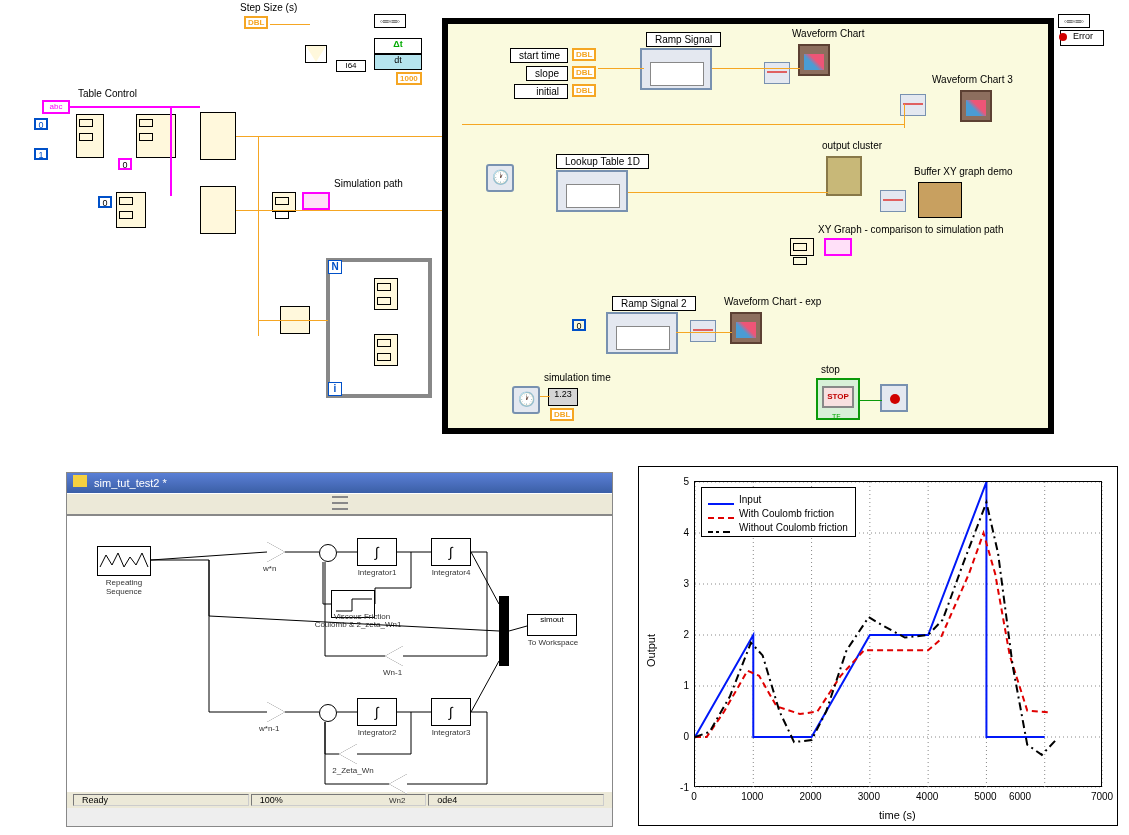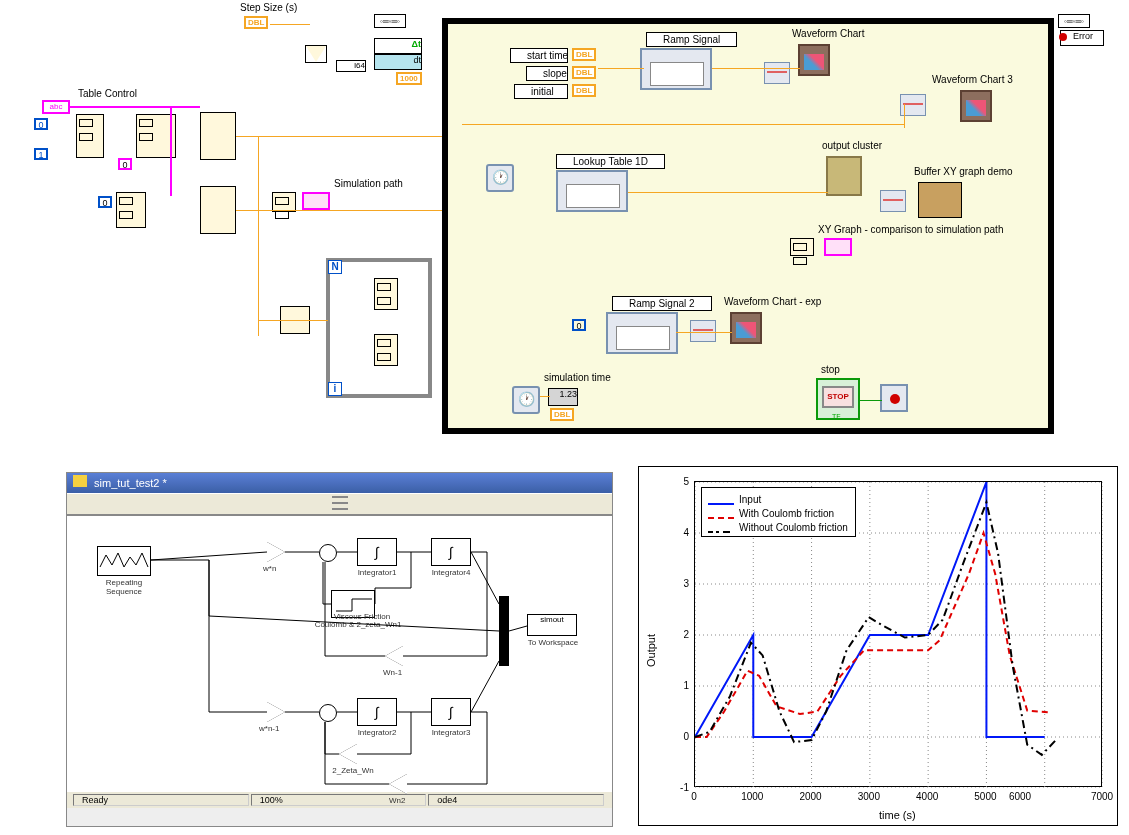--- a/index.html
+++ b/index.html
@@ -1,21 +1,21 @@
 <!DOCTYPE html>
 <html><head>
 <meta charset="utf-8">
 <style>
   * { box-sizing: border-box; margin: 0; padding: 0; }
   body { width: 1129px; height: 835px; font-family: Arial, sans-serif; font-size: 10px; background: #fff; position: relative; }
   .labview-pane { position: absolute; left: 0; top: 0; width: 1129px; height: 454px; }
   .big-loop { position: absolute; left: 442px; top: 18px; width: 612px; height: 416px; background: #FAFADE; border: 6px solid #000; }
-  .node { position: absolute; border: 1px solid #000; background: #fff; font-size: 9px; text-align: right; }
+  .node { position: absolute; border: 1px solid #000; background: #fff; font-size: 9px; text-align: center; }
   .label { position: absolute; font-size: 10px; background: transparent; white-space: nowrap; }
-  .label-box { border: 1px solid #000; background: #fff; padding: 1px 16px; }
+  .label-box { border: 1px solid #000; background: #fff; padding: 1px 8px; }
   .dbl { position: absolute; border: 2px solid #F5A623; background: #fff; color: #F5A623; font-size: 8px; font-weight: bold; padding: 0 2px; }
   .wire-h { position: absolute; height: 1px; background: #F5A623; }
   .wire-v { position: absolute; width: 1px; background: #F5A623; }
   .wire-pink-h { position: absolute; height: 2px; background: #FF00FF; }
   .wire-pink-v { position: absolute; width: 2px; background: #FF00FF; }
   .chart-box { position: absolute; width: 32px; height: 32px; background: #8C6E5E; border: 2px solid #5C4033; }
   .chart-box::after { content: ''; position: absolute; left: 4px; top: 8px; width: 20px; height: 16px; background: linear-gradient(45deg, #4A9CD4 40%, #E57 60%); }
   .mini-wave { position: absolute; width: 26px; height: 22px; border: 1px solid #7891B0; background: #E4E8F0; }
   .mini-wave::after { content: ''; position: absolute; left: 2px; top: 8px; width: 20px; height: 6px; border-top: 2px solid #E06060; }
   .clock { position: absolute; width: 28px; height: 28px; border: 2px solid #7891B0; background: #E4E8F0; border-radius: 3px; }

